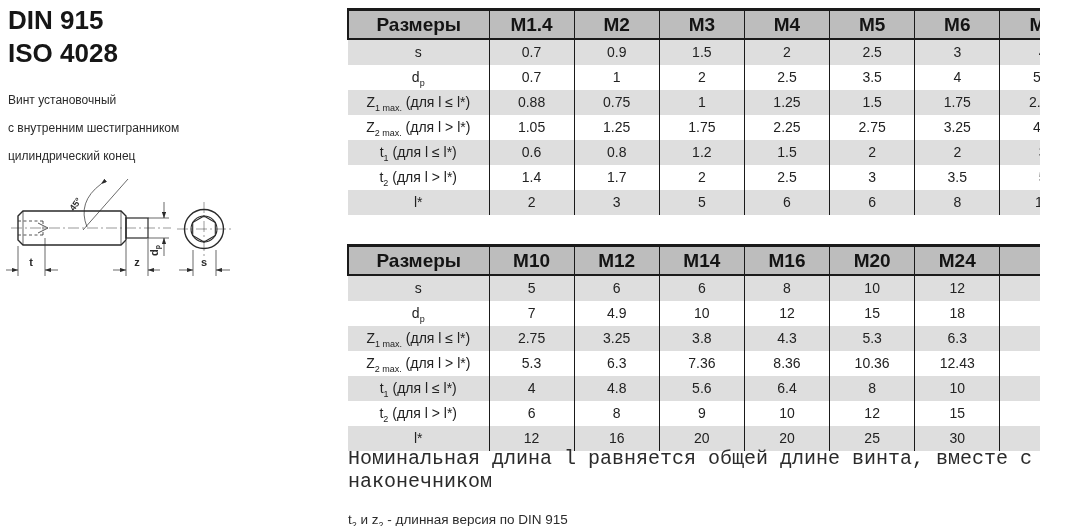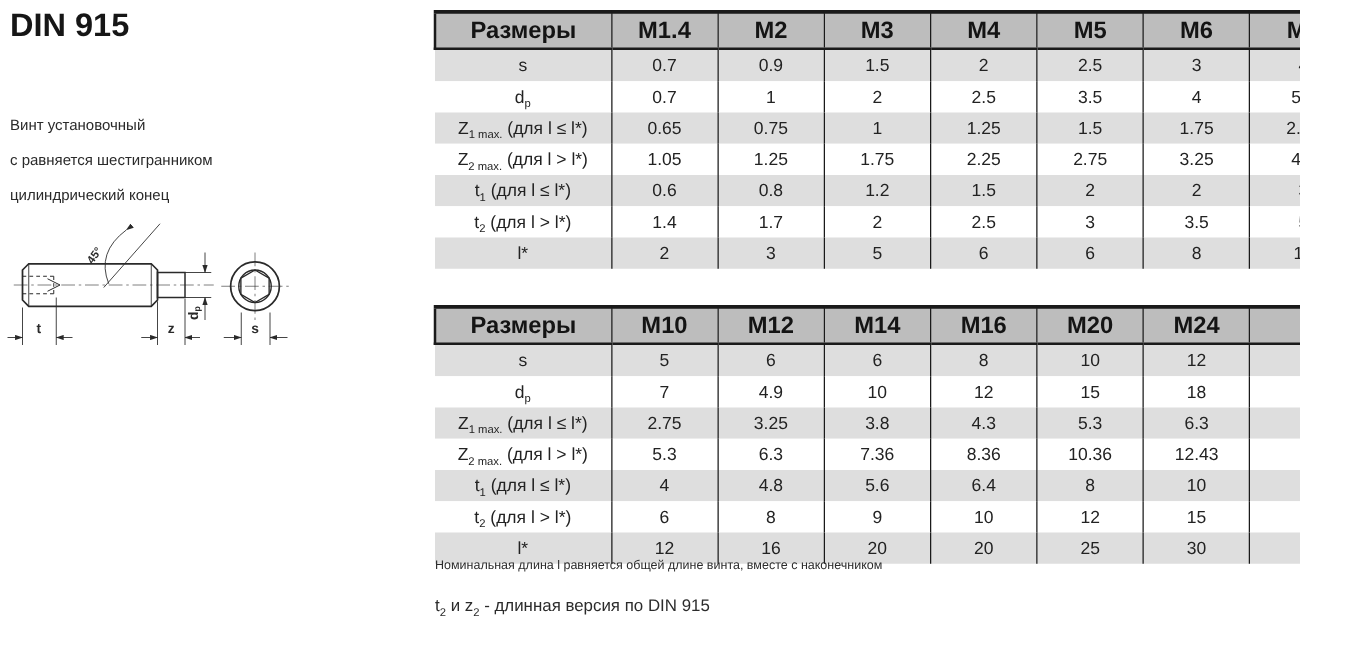--- a/index.html
+++ b/index.html
@@ -37,34 +37,35 @@
     border-bottom:2px solid var(--border);color:#141414;
   }
   .spec-table thead th:first-child{border-left:2px solid var(--border);}
   .spec-table tbody th{font-weight:normal;}
   .spec-table tbody tr:nth-child(odd){background:var(--stripe-bg);}
   .spec-table tbody tr:nth-child(even){background:#fff;}
   .spec-table sub,.notes sub{font-size:9px;line-height:0;}
 
   
   .notes{position:absolute;left:348px;top:447px;color:#2b2b2b;}
-  .note-main{font-size:10px;margin-bottom:17px;}
+  .note-main{font-size:20px;margin-bottom:17px;font-family:Liberation Mono, monospace;}
   .note-small{font-size:13.5px;line-height:20px;}
 </style>
 </head>
 <body>
 
 <div id="page">
 
   <div class="standards">
     <div>DIN 915</div>
+    <div>ISO 4028</div>
   </div>
   <div class="description">
     <div>Винт установочный</div>
-    <div>с равняется шестигранником</div>
+    <div>с внутренним шестигранником</div>
     <div>цилиндрический конец</div>
   </div>
 
   <svg class="drawing" width="250" height="118" viewBox="0 0 250 118">
     <defs>
       <marker id="arr" markerWidth="9" markerHeight="6" refX="8.5" refY="3" orient="auto">
         <path d="M0,0 L9,3 L0,6 Z" fill="#2a2a2a"></path>
       </marker>
     </defs>
 
@@ -173,21 +174,21 @@
               <td>0.7</td>
               <td>1</td>
               <td>2</td>
               <td>2.5</td>
               <td>3.5</td>
               <td>4</td>
               <td>5.5</td>
             </tr>
             <tr>
               <th><span>Z</span><sub>1 max.</sub><span> (для l ≤ l*)</span></th>
-              <td>0.65</td>
+              <td>0.88</td>
               <td>0.75</td>
               <td>1</td>
               <td>1.25</td>
               <td>1.5</td>
               <td>1.75</td>
               <td>2.25</td>
             </tr>
             <tr>
               <th><span>Z</span><sub>2 max.</sub><span> (для l &gt; l*)</span></th>
               <td>1.05</td>

